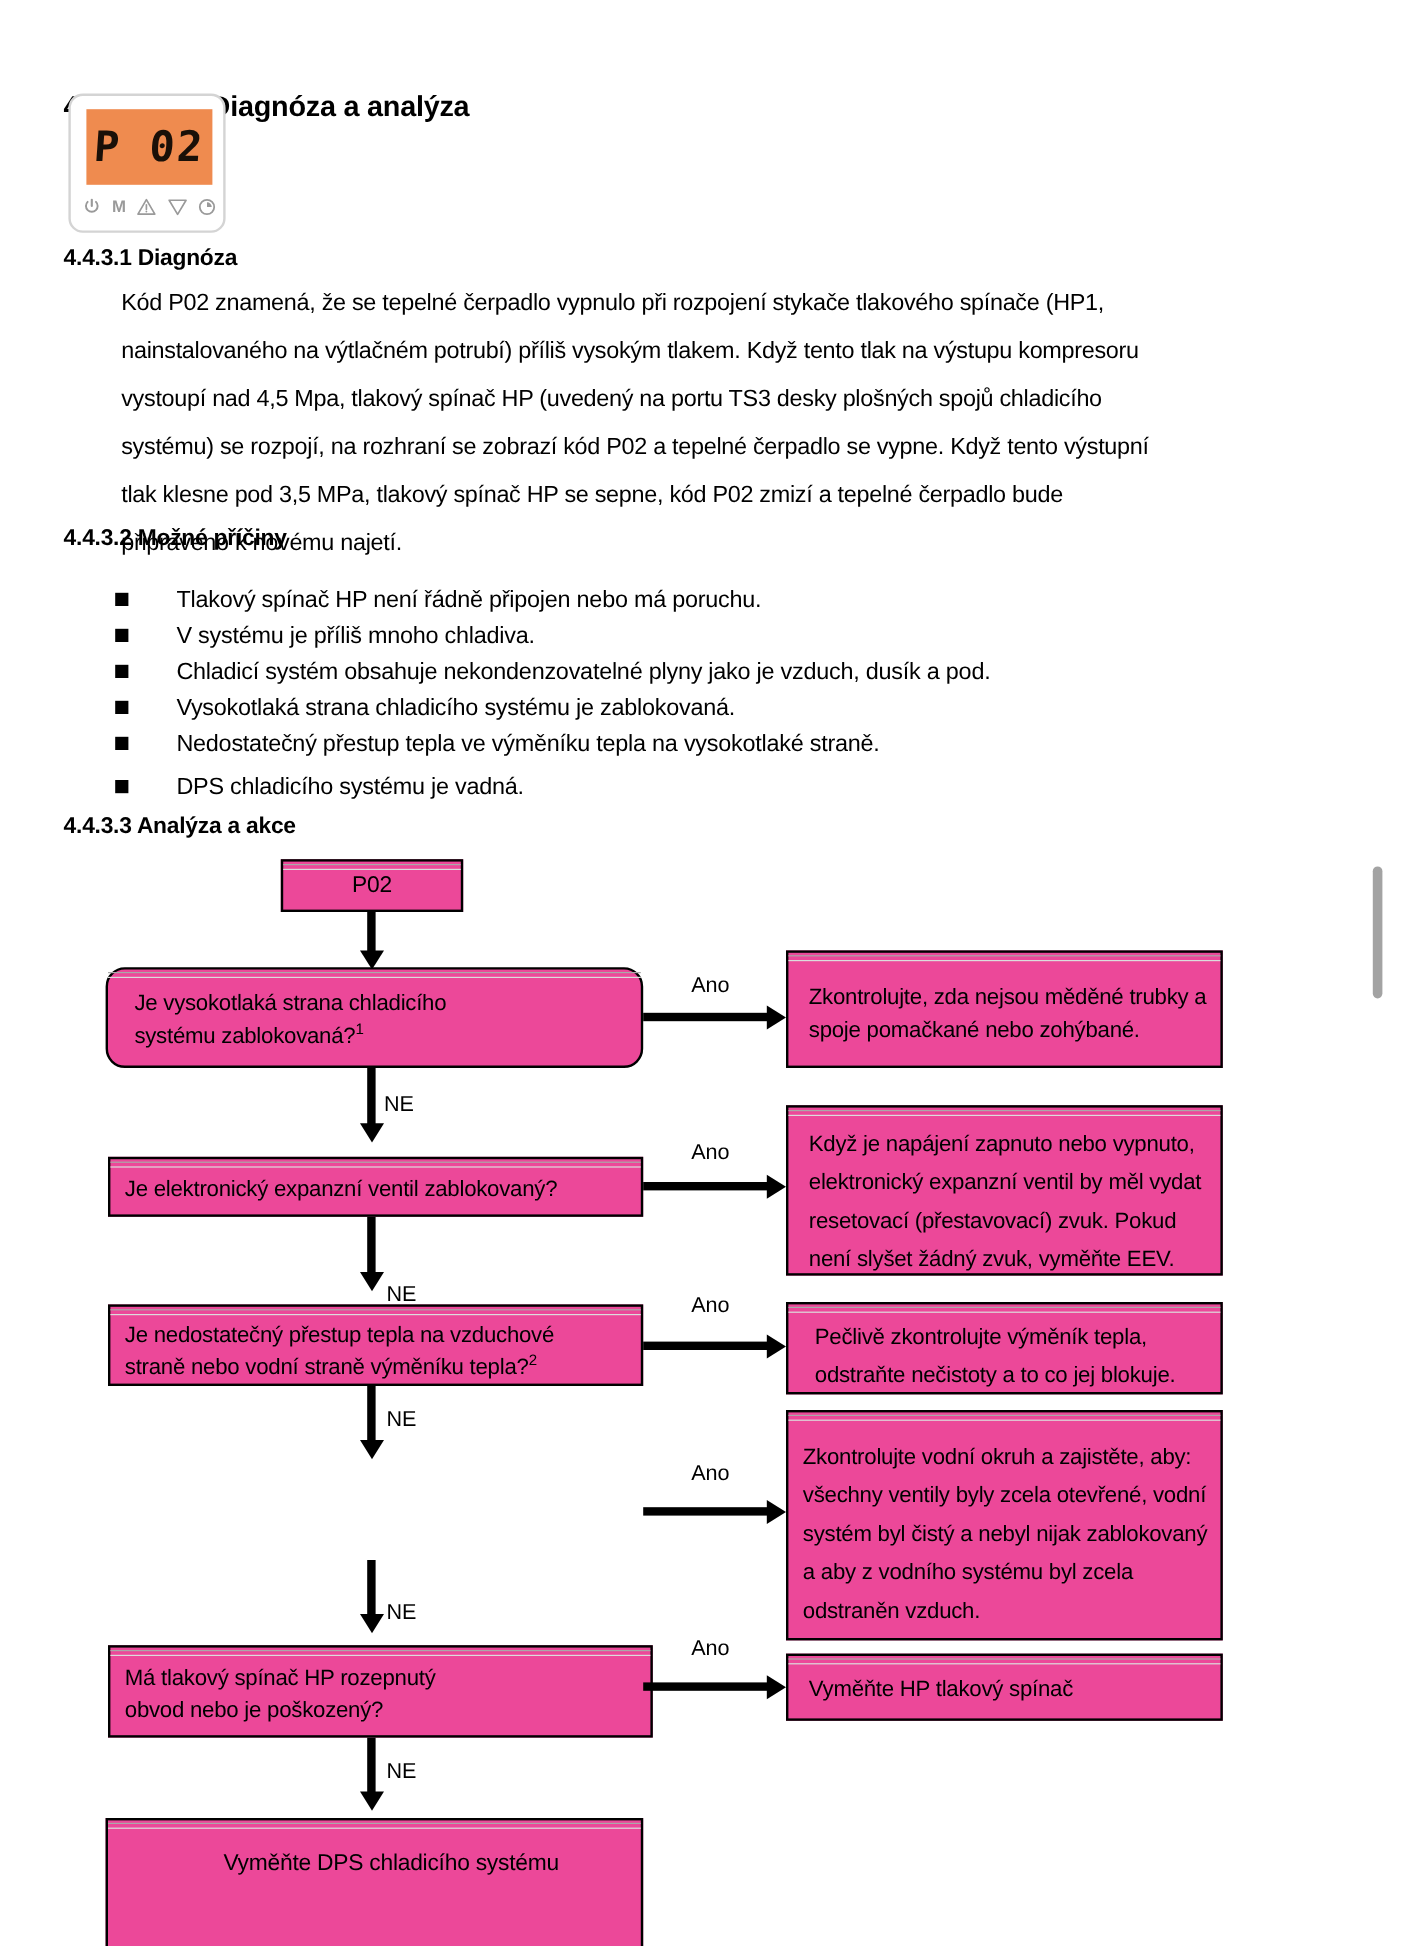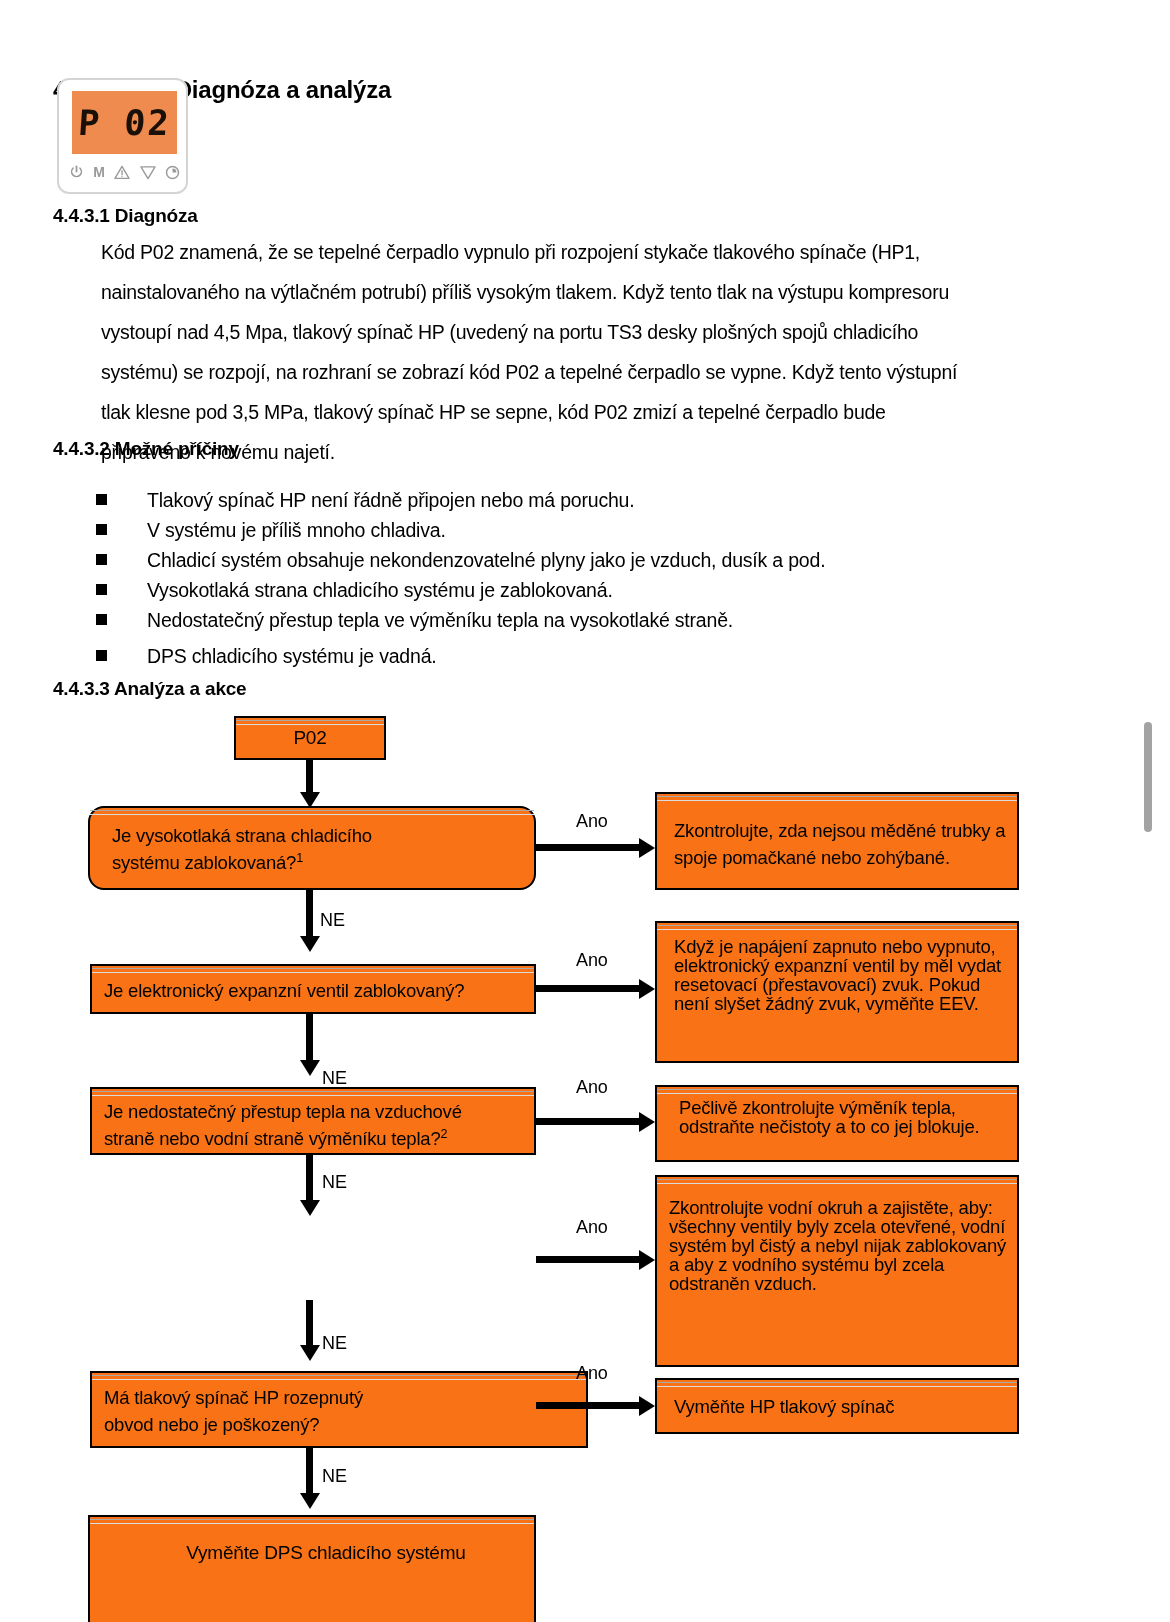--- a/index.html
+++ b/index.html
@@ -122,21 +122,21 @@
     line-height: 26px;
     letter-spacing: -0.2px;
     white-space: nowrap;
   }
 
   
   .fbox {
     position: absolute;
     box-sizing: border-box;
     border: 2px solid #000000;
-    background: #f97316;
+    background: #ec4899;
   }
   .fbox::before {
     content: "";
     position: absolute;
     left: 0; right: 0; top: 2px;
     height: 3px;
     border-top: 1px solid #a9a9a9;
     border-bottom: 1px solid #dcdcdc;
     pointer-events: none;
   }
@@ -148,21 +148,21 @@
   }
   .fbox-center {
     width: 100%;
     height: 100%;
     display: flex;
     align-items: center;
     justify-content: center;
     font-size: 19px;
     letter-spacing: -0.2px;
   }
-  .tight { line-height: 19px; }
+  .tight { line-height: 32px; }
   sup { font-size: 0.68em; vertical-align: super; line-height: 0; }
 
   
   .arrow-v {
     position: absolute;
     width: 7px;
     background: #000;
   }
   .arrow-v::after {
     content: "";
@@ -325,21 +325,21 @@
 
   <div class="edge-label" style="left:576px; top:1217px;">Ano</div>
   <div class="arrow-h" style="left:536px; top:1256px; width:104px;"></div>
   <div class="fbox" style="left:655px; top:1175px; width:364px; height:192px;">
     <div class="fbox-text tight" style="left:12px; top:21px; width:348px;">Zkontrolujte vodní okruh a zajistěte, aby: všechny ventily byly zcela otevřené, vodní systém byl čistý a nebyl nijak zablokovaný a aby  z vodního systému byl zcela odstraněn vzduch.</div>
   </div>
 
   <div class="arrow-v" style="left:306px; top:1300px; height:46px;"></div>
   <div class="edge-label" style="left:322px; top:1333px;">NE</div>
 
-  <div class="fbox" style="left:90px; top:1371px; width:498px; height:77px;">
+  <div class="fbox" style="left:90px; top:1371px; width:454px; height:77px;">
     <div class="fbox-text" style="left:12px; top:11px;">
       <span>Má tlakový spínač HP rozepnutý</span><br>
       <span>obvod nebo je poškozený?</span>
     </div>
   </div>
   <div class="edge-label" style="left:576px; top:1363px;">Ano</div>
   <div class="arrow-h" style="left:536px; top:1402px; width:104px;"></div>
   <div class="fbox" style="left:655px; top:1378px; width:364px; height:56px;">
     <div class="fbox-text" style="left:17px; top:13px;">Vyměňte HP tlakový spínač</div>
   </div>

